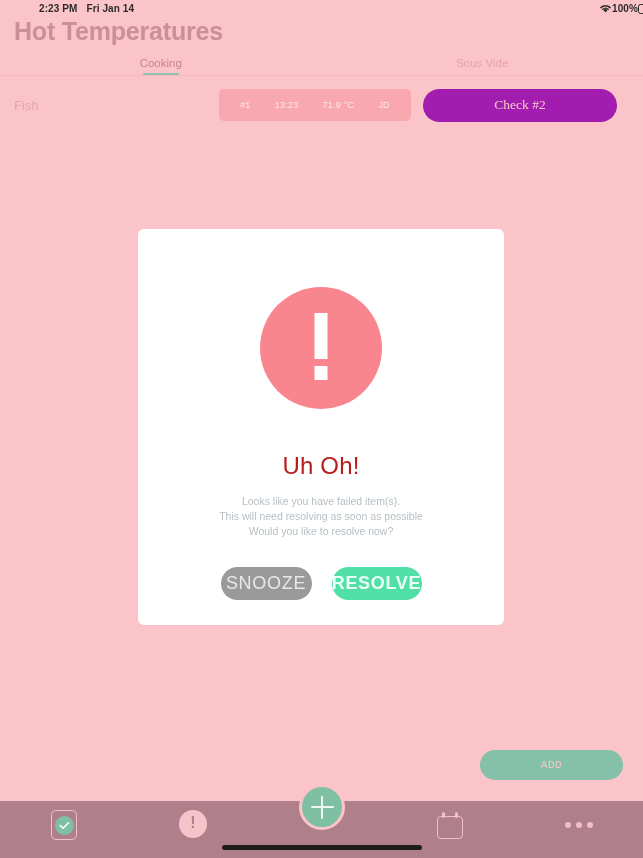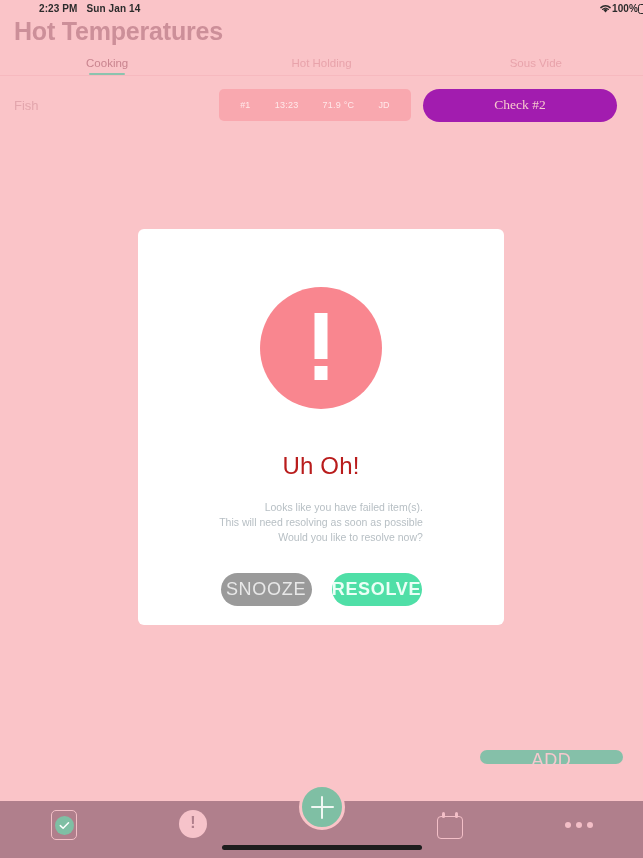--- a/index.html
+++ b/index.html
@@ -205,25 +205,25 @@
     background: #ffffff;
   }
 
   .modal-title {
     margin-top: 43px;
     font-size: 24px;
     color: #b91c1c;
     letter-spacing: 0.2px;
   }
   .modal-body {
-    margin-top: 20px;
+    margin-top: 14px;
     font-size: 10.5px;
     line-height: 1.42;
     color: #b7bfc4;
-    text-align: right;
+    text-align: center;
     white-space: pre-line;
   }
   .modal-actions {
     margin-top: 28px;
     display: flex;
     gap: 20px;
   }
   .btn {
     height: 33px;
     border: none;
@@ -244,28 +244,28 @@
     color: #eafff6;
     font-weight: bold;
   }
 
   
   .add-button {
     position: absolute;
     top: 750px;
     left: 480px;
     width: 143px;
-    height: 14px;
+    height: 30px;
     border: none;
     border-radius: 15px;
     background: #85c0a9;
     color: #f6c8ce;
-    font-size: 18px;
+    font-size: 11px;
     letter-spacing: 0.6px;
-    font-family: Liberation Sans, sans-serif;
+    font-family: Liberation Mono, monospace;
     cursor: pointer;
   }
 
   
   .bottom-bar {
     position: absolute;
     left: 0;
     top: 801px;
     width: 643px;
     height: 57px;
@@ -393,21 +393,21 @@
   }
 </style>
 </head>
 <body>
 
 <div id="app">
 
   <div class="status-bar">
     <div class="status-left">
       <span>2:23 PM</span>
-      <span>Sun Jan 14</span>
+      <span>Fri Jan 14</span>
     </div>
     <div class="status-right">
       <span class="wifi-icon">
         <svg width="13" height="10" viewBox="0 0 13 10">
           <path d="M6.5 9.4 L4.3 6.9 A3.3 3.3 0 0 1 8.7 6.9 Z" fill="#2b2b2b"></path>
           <path d="M1.9 4.6 A6.6 6.6 0 0 1 11.1 4.6" stroke="#2b2b2b" stroke-width="1.5" fill="none" stroke-linecap="round"></path>
           <path d="M3.6 6.4 A4.3 4.3 0 0 1 9.4 6.4" stroke="#2b2b2b" stroke-width="1.3" fill="none" stroke-linecap="round"></path>
         </svg>
       </span>
       <span>100%</span>
@@ -417,23 +417,20 @@
     </div>
   </div>
 
   <div class="page-title">Hot Temperatures</div>
 
   <div class="tab-bar">
     <div class="tab active">
       <span>Cooking</span>
     </div>
     <div class="tab">
-      <span>Hot Holding</span>
-    </div>
-    <div class="tab">
       <span>Sous Vide</span>
     </div>
   </div>
   <div class="header-divider"></div>
 
   <div class="item-row">
     <div class="item-name">Fish</div>
     <div class="reading-chip">
       <span>#1</span>
       <span>13:23</span>

